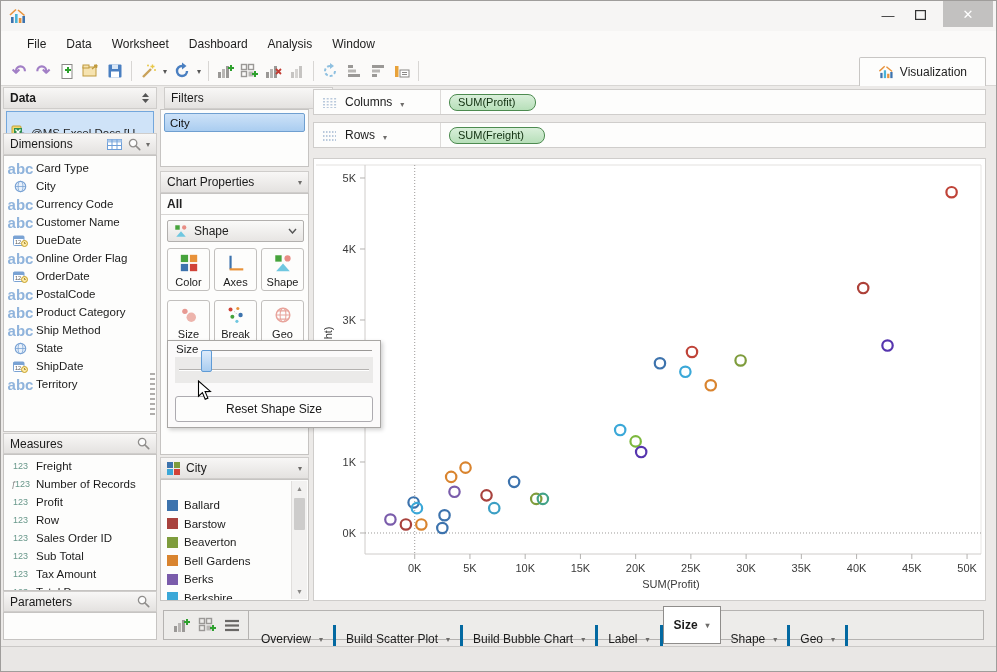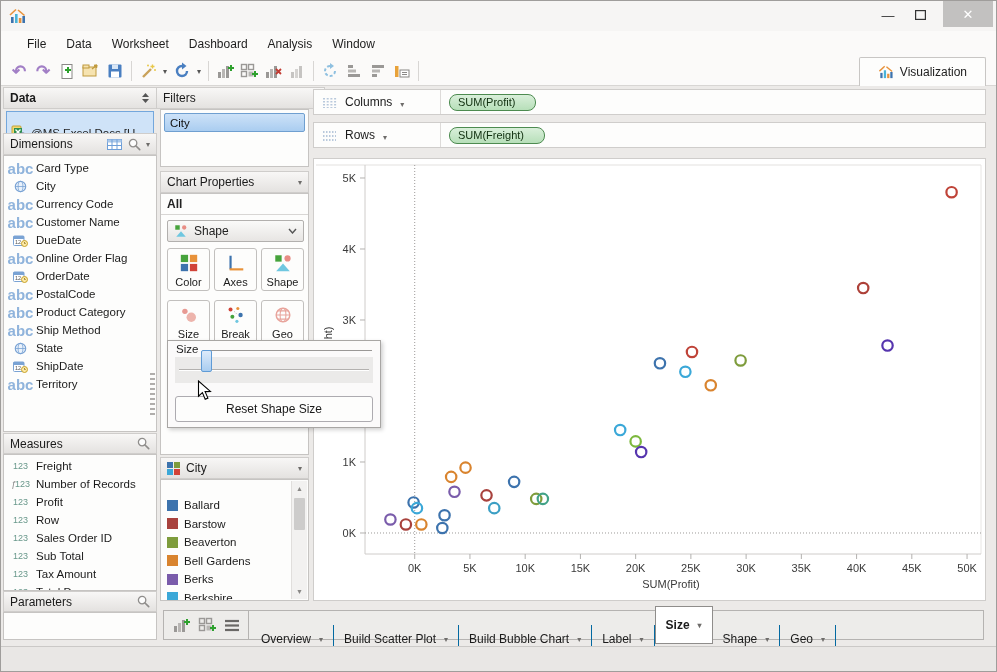--- a/index.html
+++ b/index.html
@@ -62,21 +62,21 @@
   .sp-rule{position:absolute;left:38px;right:8px;top:9px;height:1px;background:#9a9896;}
   .sp-zone{position:absolute;left:7px;right:7px;top:16px;height:26px;background:#ebeae9;}
   .sp-track{position:absolute;left:4px;right:4px;top:12px;height:1px;background:#b3b1af;border-bottom:1px solid #fff;}
   .sp-handle{position:absolute;left:26px;top:-7px;width:9px;height:20px;background:linear-gradient(#ddebfa,#a9cdf0);border:1px solid #5f9bd6;border-radius:2px;}
   .sp-reset{position:absolute;left:7px;right:7px;top:55px;height:24px;background:#fdfdfc;border:1px solid #adabb0;border-radius:3px;font-size:12px;display:flex;align-items:center;justify-content:center;color:#1b1b1b;}
   .cursor{position:absolute;left:196px;top:379px;z-index:60;}
   
   .tabstrip{position:absolute;left:162px;top:609px;width:821px;height:30px;border:1px solid #b5b3b1;background:#edecea;display:flex;align-items:center;box-sizing:border-box;}
   .strip-icons{display:flex;align-items:center;gap:8px;padding:0 8px;}
   .strip-sep{width:1px;height:28px;background:#b5b3b1;margin-right:2px;}
-  .tab{height:28px;display:flex;align-items:center;gap:8px;padding:0 10px;font-size:12px;border-right:1px solid #0369a1;color:#1b1b1b;margin-top:28px;}
+  .tab{height:28px;display:flex;align-items:center;gap:8px;padding:0 10px;font-size:12px;border-right:3px solid #0369a1;color:#1b1b1b;margin-top:28px;}
   .tab.active{background:#fff;border:1px solid #8f8d8b;height:36px;margin-top:0px;font-weight:bold;z-index:3;}
   .statusbar{position:absolute;left:0;top:645px;width:100%;height:25px;background:#e9e7e5;border-top:1px solid #cbc9c7;}
   .grip{position:absolute;left:149px;top:372px;width:5px;height:44px;background:repeating-linear-gradient(#b0aeac 0 2px,transparent 2px 5px);}
 </style>
 </head>
 <body>
 
 <div class="window">
 
   <div class="titlebar">
@@ -442,21 +442,21 @@
       <span class="flex"></span>
     <span>
         <svg width="13" height="13" viewBox="0 0 14 14">
           <circle cx="5.5" cy="5.5" r="4" fill="#fdfdfd" stroke="#8f8d8b" stroke-width="1.4"></circle>
           <line x1="8.6" y1="8.6" x2="12.6" y2="12.6" stroke="#8f8d8b" stroke-width="1.8" stroke-linecap="round"></line>
         </svg>
       </span>
   </div>
   <div class="white-box" style="left:2px;top:611px;width:154px;height:28px;"></div>
 
-  <div class="panel-hdr" style="left:155px;top:86px;width:169px;height:22px;">
+  <div class="panel-hdr" style="left:163px;top:86px;width:169px;height:22px;">
     <span>Filters</span>
       <span class="flex"></span>
     <span class="caret">▾</span>
   </div>
   <div class="white-box" style="left:159px;top:108px;width:149px;height:58px;"></div>
   <div class="pill-blue" style="left:163px;top:112px;width:141px;height:19px;">
     <span>City</span>
   </div>
 
   <div class="panel-hdr" style="left:159px;top:170px;width:149px;height:22px;">

